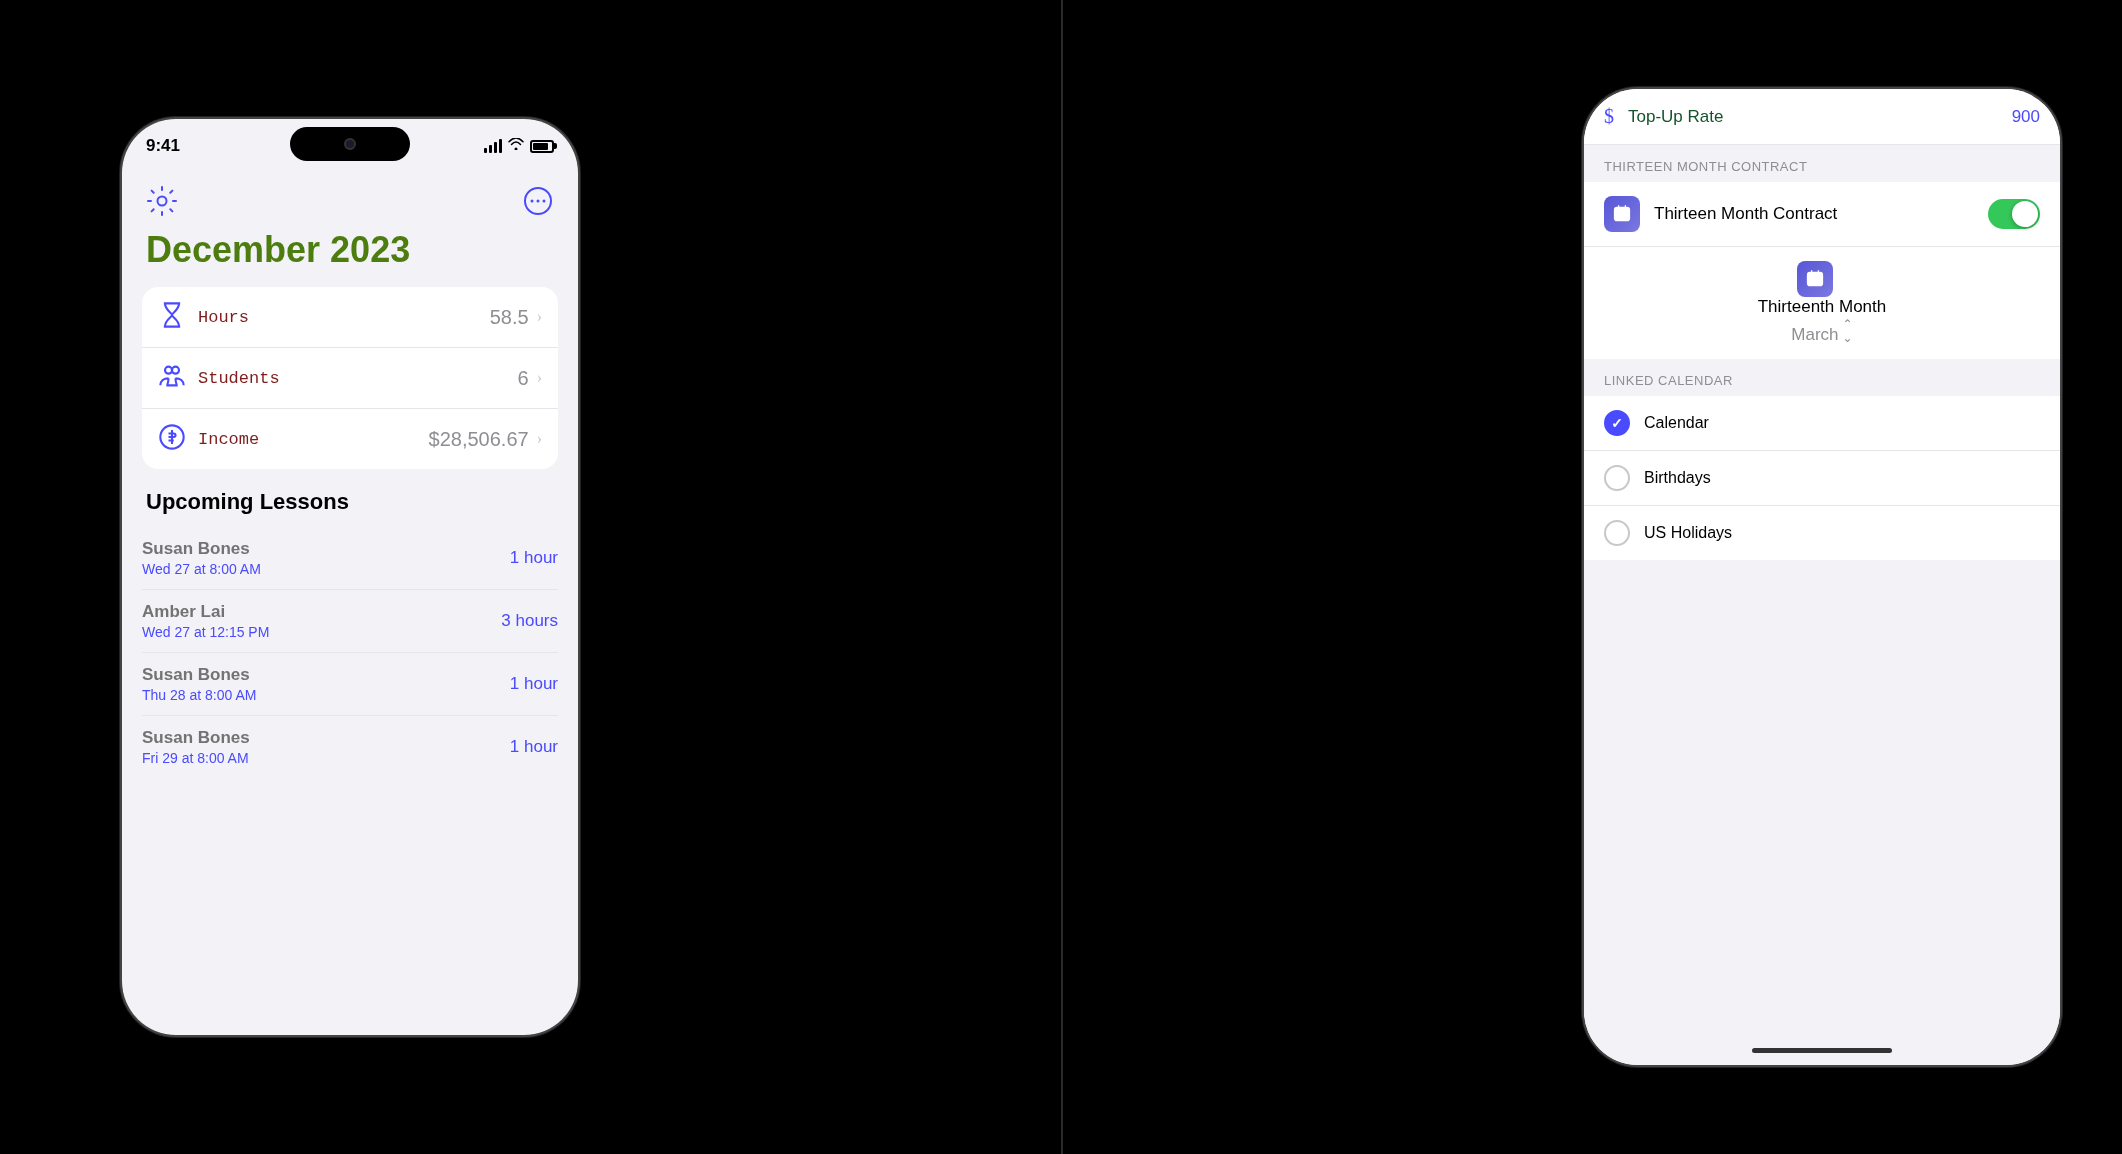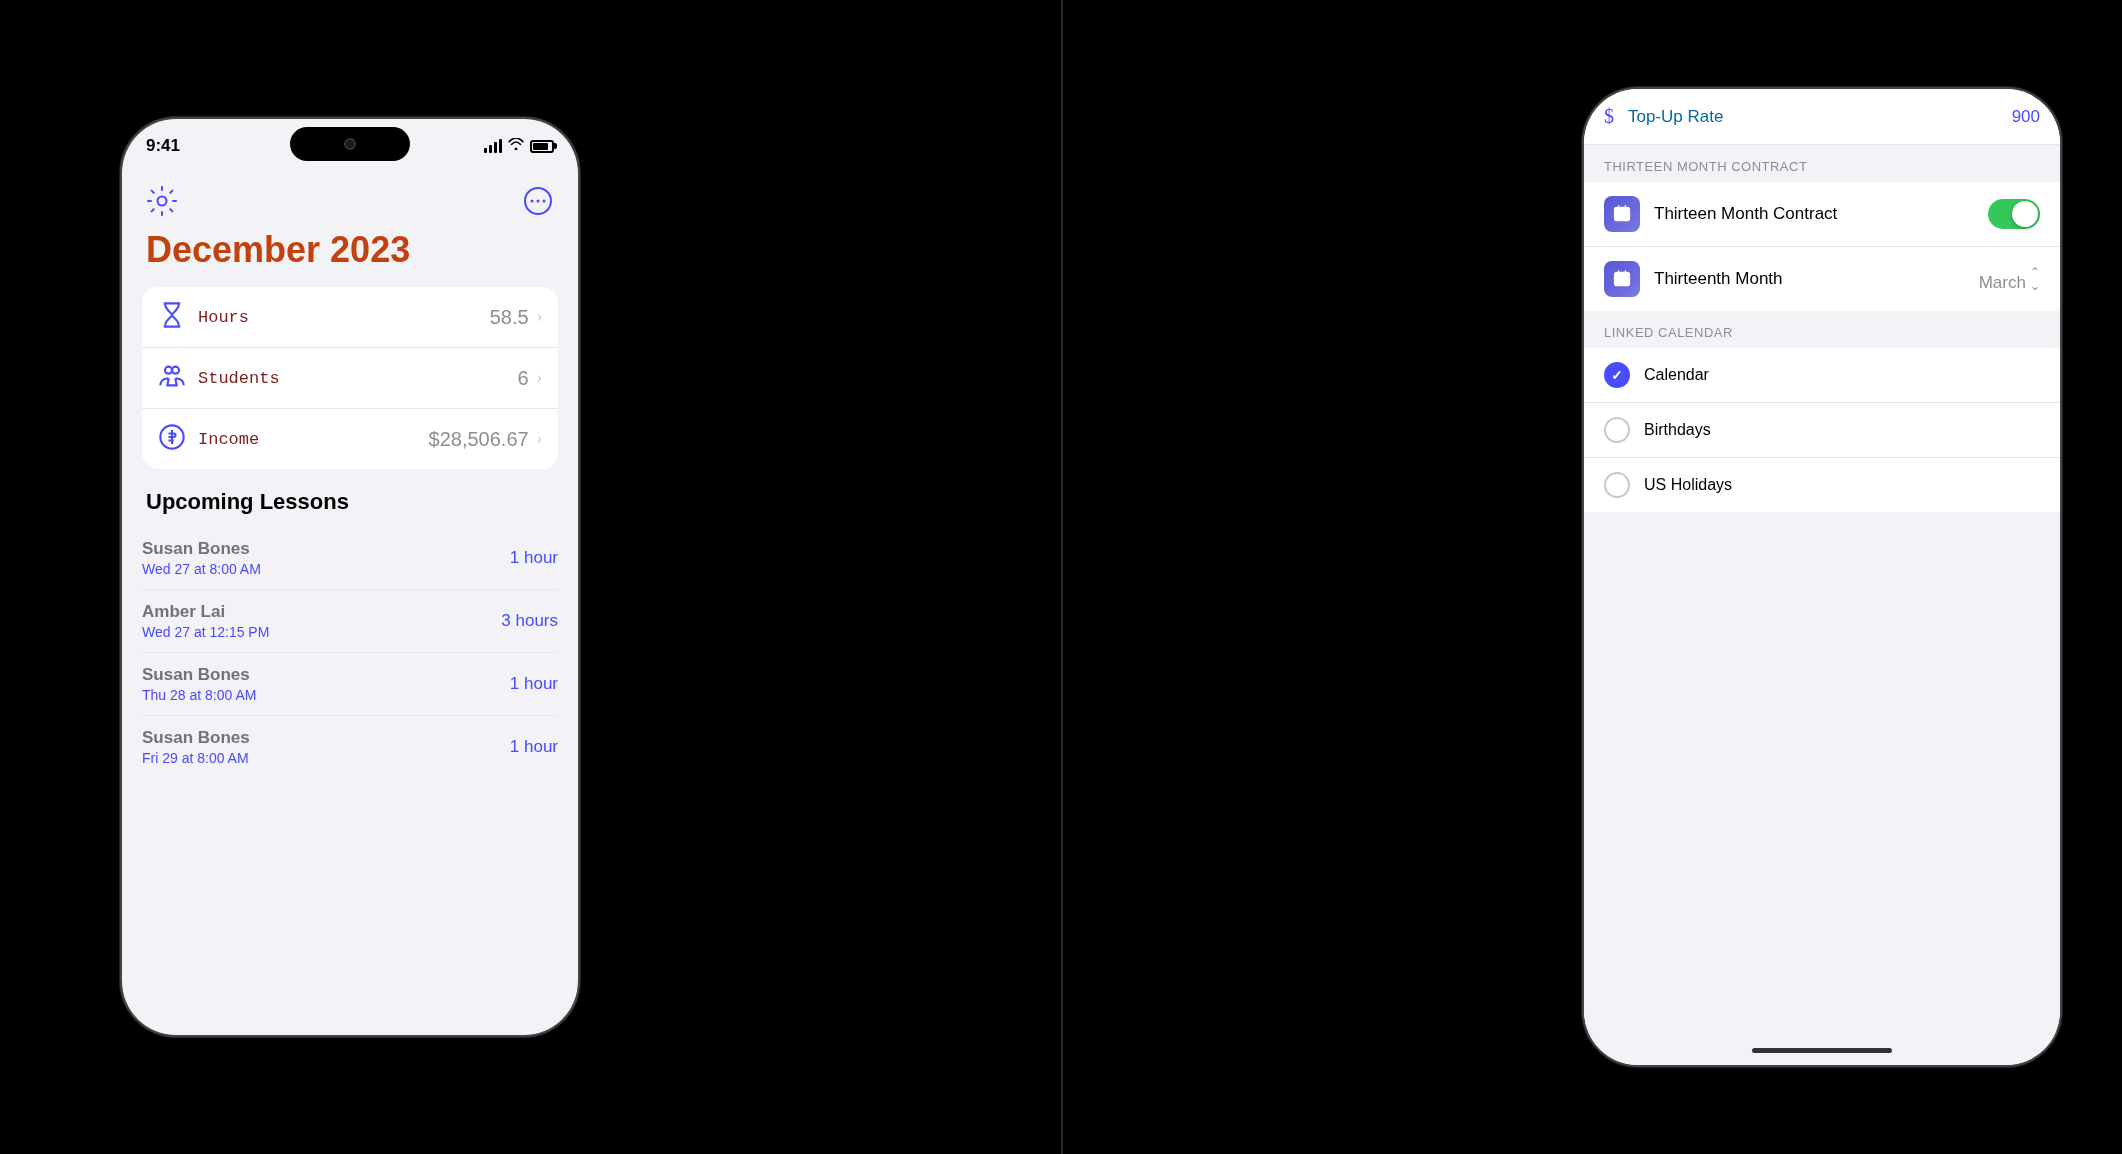--- a/index.html
+++ b/index.html
@@ -154,21 +154,21 @@
     .icon-more {
       width: 32px;
       height: 32px;
       color: #4a4aff;
     }
 
     .screen-title {
       font-family: -apple-system, BlinkMacSystemFont, 'SF Pro Display', sans-serif;
       font-size: 36px;
       font-weight: 700;
-      color: #c2410c;
+      color: #4d7c0f;
       padding: 4px 24px 16px;
       flex-shrink: 0;
     }
 
     .stats-card {
       background: #fff;
       margin: 0 20px 20px;
       border-radius: 16px;
       overflow: hidden;
       flex-shrink: 0;
@@ -295,21 +295,21 @@
     .topup-icon {
       color: #4a4aff;
       font-size: 20px;
       margin-right: 14px;
       font-style: normal;
     }
 
     .topup-label {
       font-family: -apple-system, sans-serif;
       font-size: 17px;
-      color: #0369a1;
+      color: #14532d;
       flex: 1;
     }
 
     .topup-value {
       font-family: -apple-system, sans-serif;
       font-size: 17px;
       color: #4a4aff;
     }
 
     
@@ -331,20 +331,21 @@
     }
 
     .settings-row {
       display: flex;
       align-items: center;
       padding: 14px 20px;
       border-bottom: 1px solid #e5e5ea;
     }
     .settings-row:last-child {
       border-bottom: none;
+      flex-direction: column;
     }
 
     .settings-row-icon {
       width: 36px;
       height: 36px;
       border-radius: 8px;
       background: linear-gradient(135deg, #5856d6, #7a78e0);
       display: flex;
       align-items: center;
       justify-content: center;

